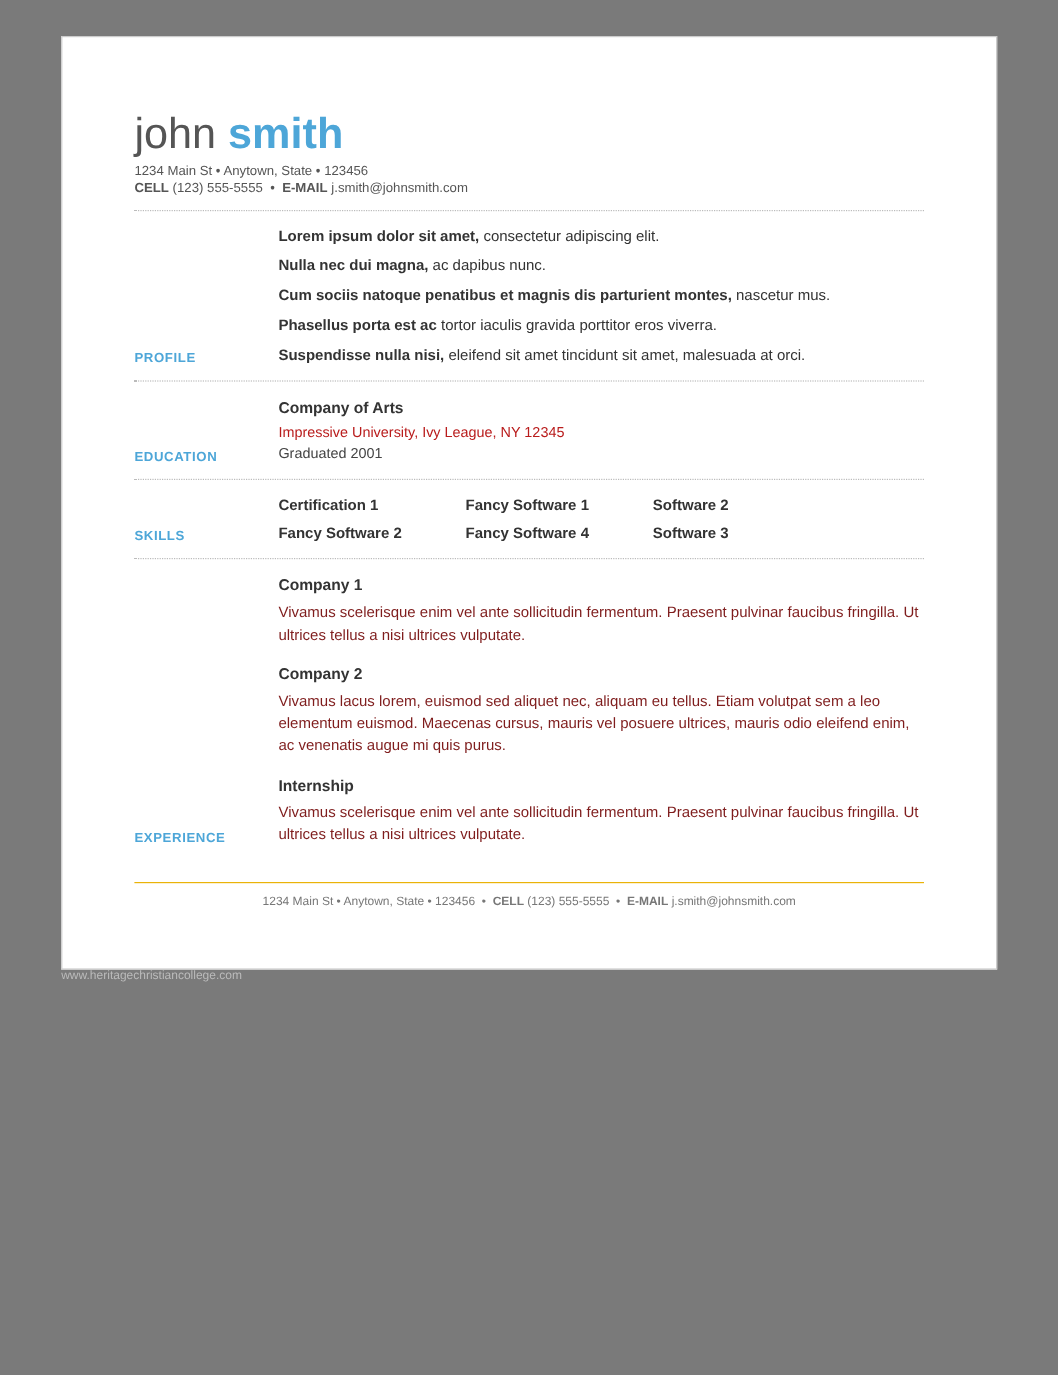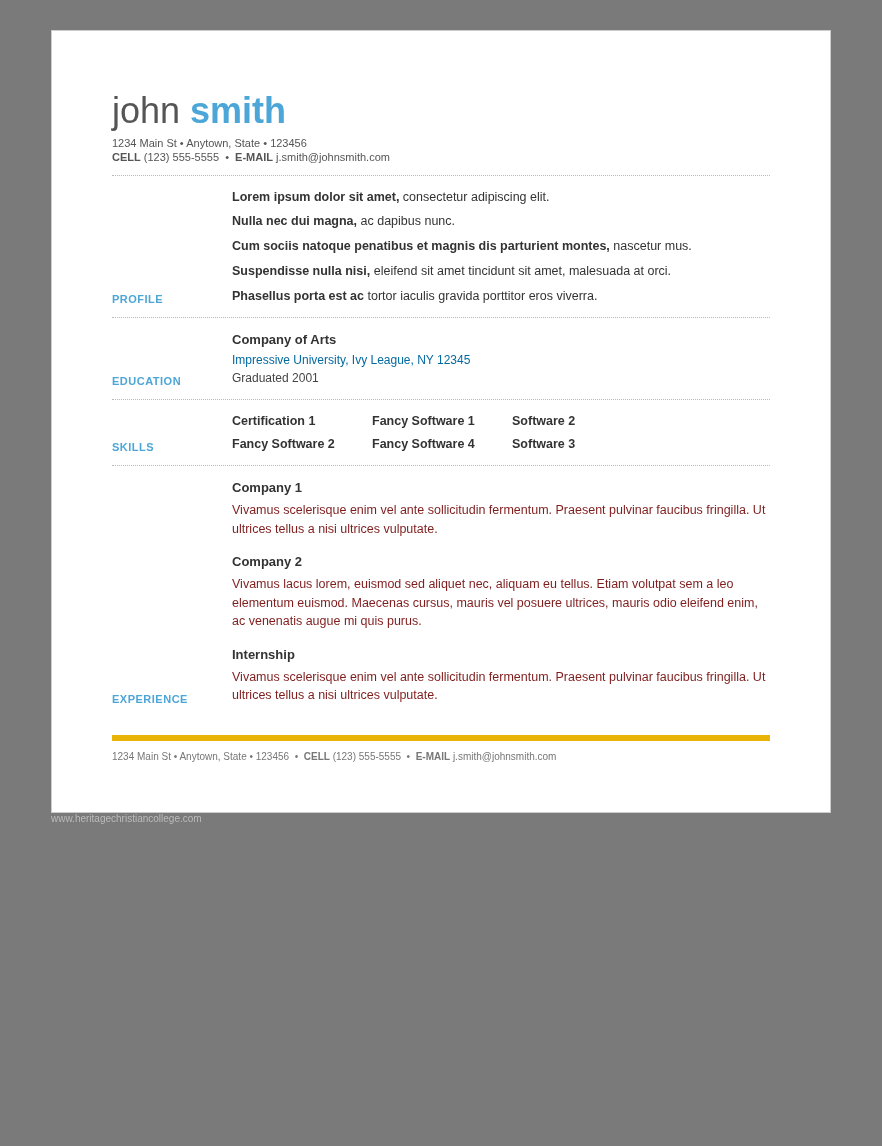--- a/index.html
+++ b/index.html
@@ -101,39 +101,39 @@
 
     
     .edu-degree {
       font-weight: bold;
       font-size: 13px;
       margin-bottom: 1px;
     }
 
     .edu-school {
       font-size: 12px;
-      color: #0369a1;
+      color: #b91c1c;
     }
 
     .edu-grad {
       font-size: 12px;
       color: #444;
     }
 
     
     .skills-grid {
       display: flex;
       flex-wrap: wrap;
       gap: 4px 0;
     }
 
     .skills-row {
       width: 100%;
       display: flex;
-      gap: 20px;
+      gap: 36px;
     }
 
     .skill-item {
       font-weight: bold;
       font-size: 12.5px;
       min-width: 120px;
     }
 
     
     .exp-entry {
@@ -152,24 +152,24 @@
 
     .exp-desc {
       font-size: 12.5px;
       color: #7f1d1d;
       line-height: 1.5;
     }
 
     
     .resume-footer {
       margin-top: 30px;
-      text-align: left;
+      text-align: center;
       font-size: 10px;
       color: #777;
-      border-top: 6px solid #eab308;
+      border-top: 1px solid #eab308;
       padding-top: 10px;
     }
 
     .resume-footer .label {
       font-weight: bold;
       text-transform: uppercase;
     }
 
     
     .watermark {
@@ -202,22 +202,22 @@
   </div>
 
   <hr class="divider">
 
   <div class="section">
     <div class="section-label">PROFILE</div>
     <div class="section-content">
       <p class="profile-para"><strong>Lorem ipsum dolor sit amet,</strong> consectetur adipiscing elit.</p>
       <p class="profile-para"><strong>Nulla nec dui magna,</strong> ac dapibus nunc.</p>
       <p class="profile-para"><strong>Cum sociis natoque penatibus et magnis dis parturient montes,</strong> nascetur mus.</p>
+      <p class="profile-para"><strong>Phasellus porta est ac</strong> tortor iaculis gravida porttitor eros viverra.</p>
       <p class="profile-para"><strong>Suspendisse nulla nisi,</strong> eleifend sit amet tincidunt sit amet, malesuada at orci.</p>
-      <p class="profile-para"><strong>Phasellus porta est ac</strong> tortor iaculis gravida porttitor eros viverra.</p>
     </div>
   </div>
 
   <hr class="divider">
 
   <div class="section">
     <div class="section-label">EDUCATION</div>
     <div class="section-content">
       <div class="edu-degree">Company of Arts</div>
       <div class="edu-school">Impressive University, Ivy League, NY 12345</div>

